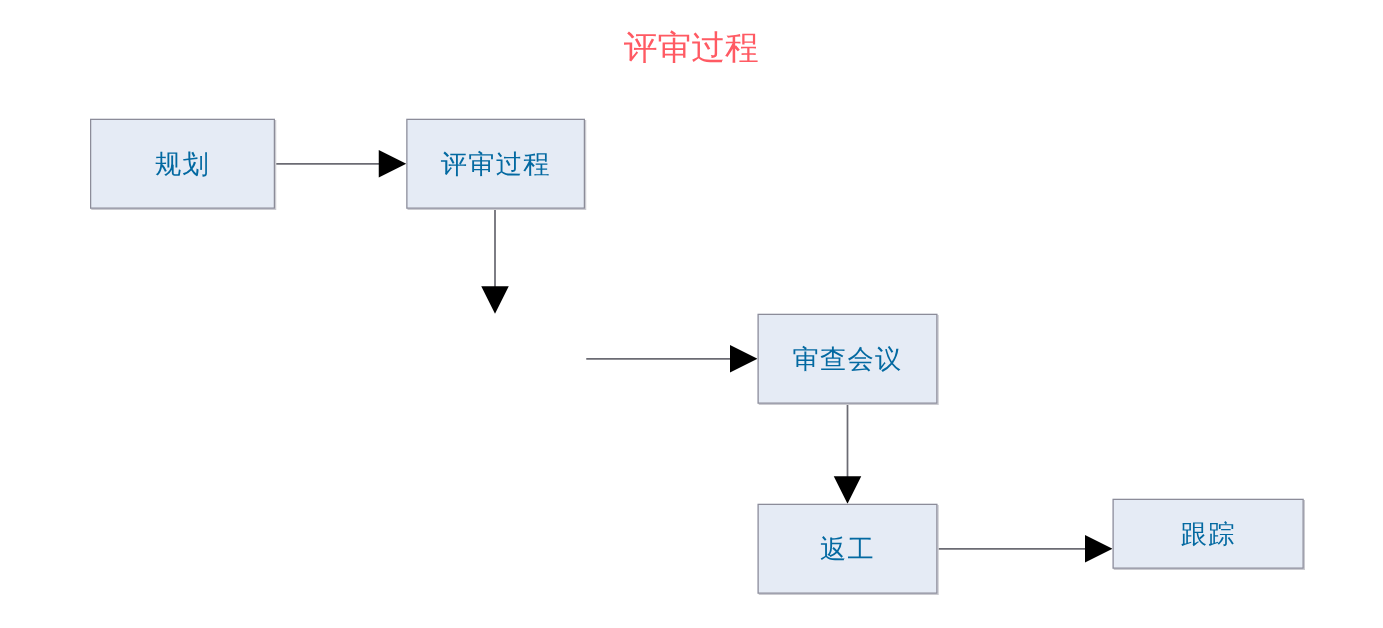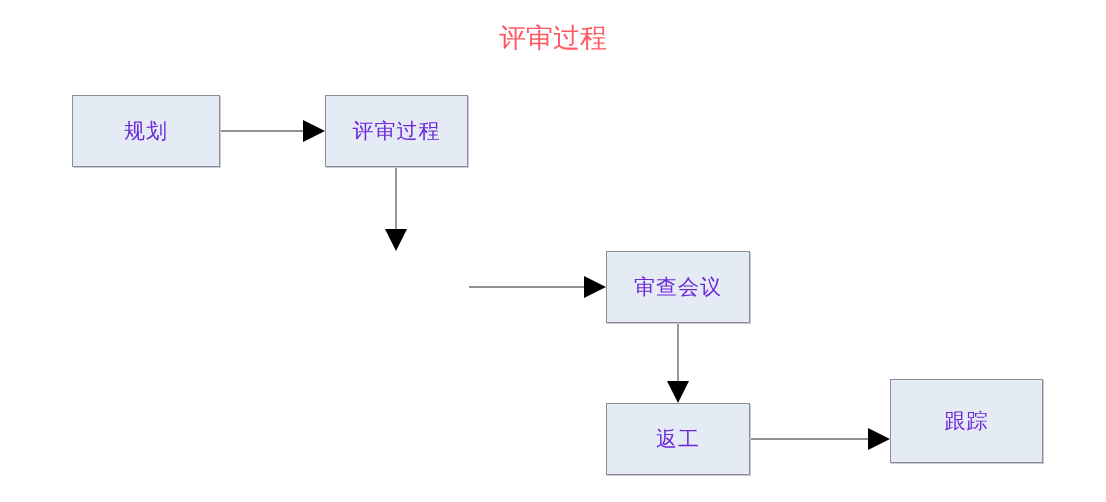--- a/index.html
+++ b/index.html
@@ -38,21 +38,21 @@
     border: 1px solid #8c8c99;
     box-shadow: 1px 1px 0 0 rgba(160,160,170,0.55);
     display: flex;
     align-items: center;
     justify-content: center;
   }
   .node-label {
     font-family: "Liberation Serif", "DejaVu Serif", serif;
     font-size: 21px;
     line-height: 24px;
-    color: #6d28d9;
+    color: #0369a1;
     white-space: nowrap;
     letter-spacing: 1px;
   }
   .edge-svg {
     position: absolute;
     left: 0;
     top: 0;
     width: 1106px;
     height: 502px;
     pointer-events: none;
@@ -113,17 +113,17 @@
 
 
   <div class="node" id="node-review" style="left:606px; top:251px; width:144px; height:72px;text-align:center;">
     <span class="node-label">审查会议</span>
   </div>
 
   <div class="node" id="node-rework" style="left:606px; top:403px; width:144px; height:72px;">
     <span class="node-label">返工</span>
   </div>
 
-  <div class="node" id="node-tracking" style="left:890px; top:379px; width:153px; height:84px;justify-content:center;">
+  <div class="node" id="node-tracking" style="left:890px; top:399px; width:153px; height:56px;justify-content:center;">
     <span class="node-label">跟踪</span>
   </div>
 
 </div>
 
 </body></html>

